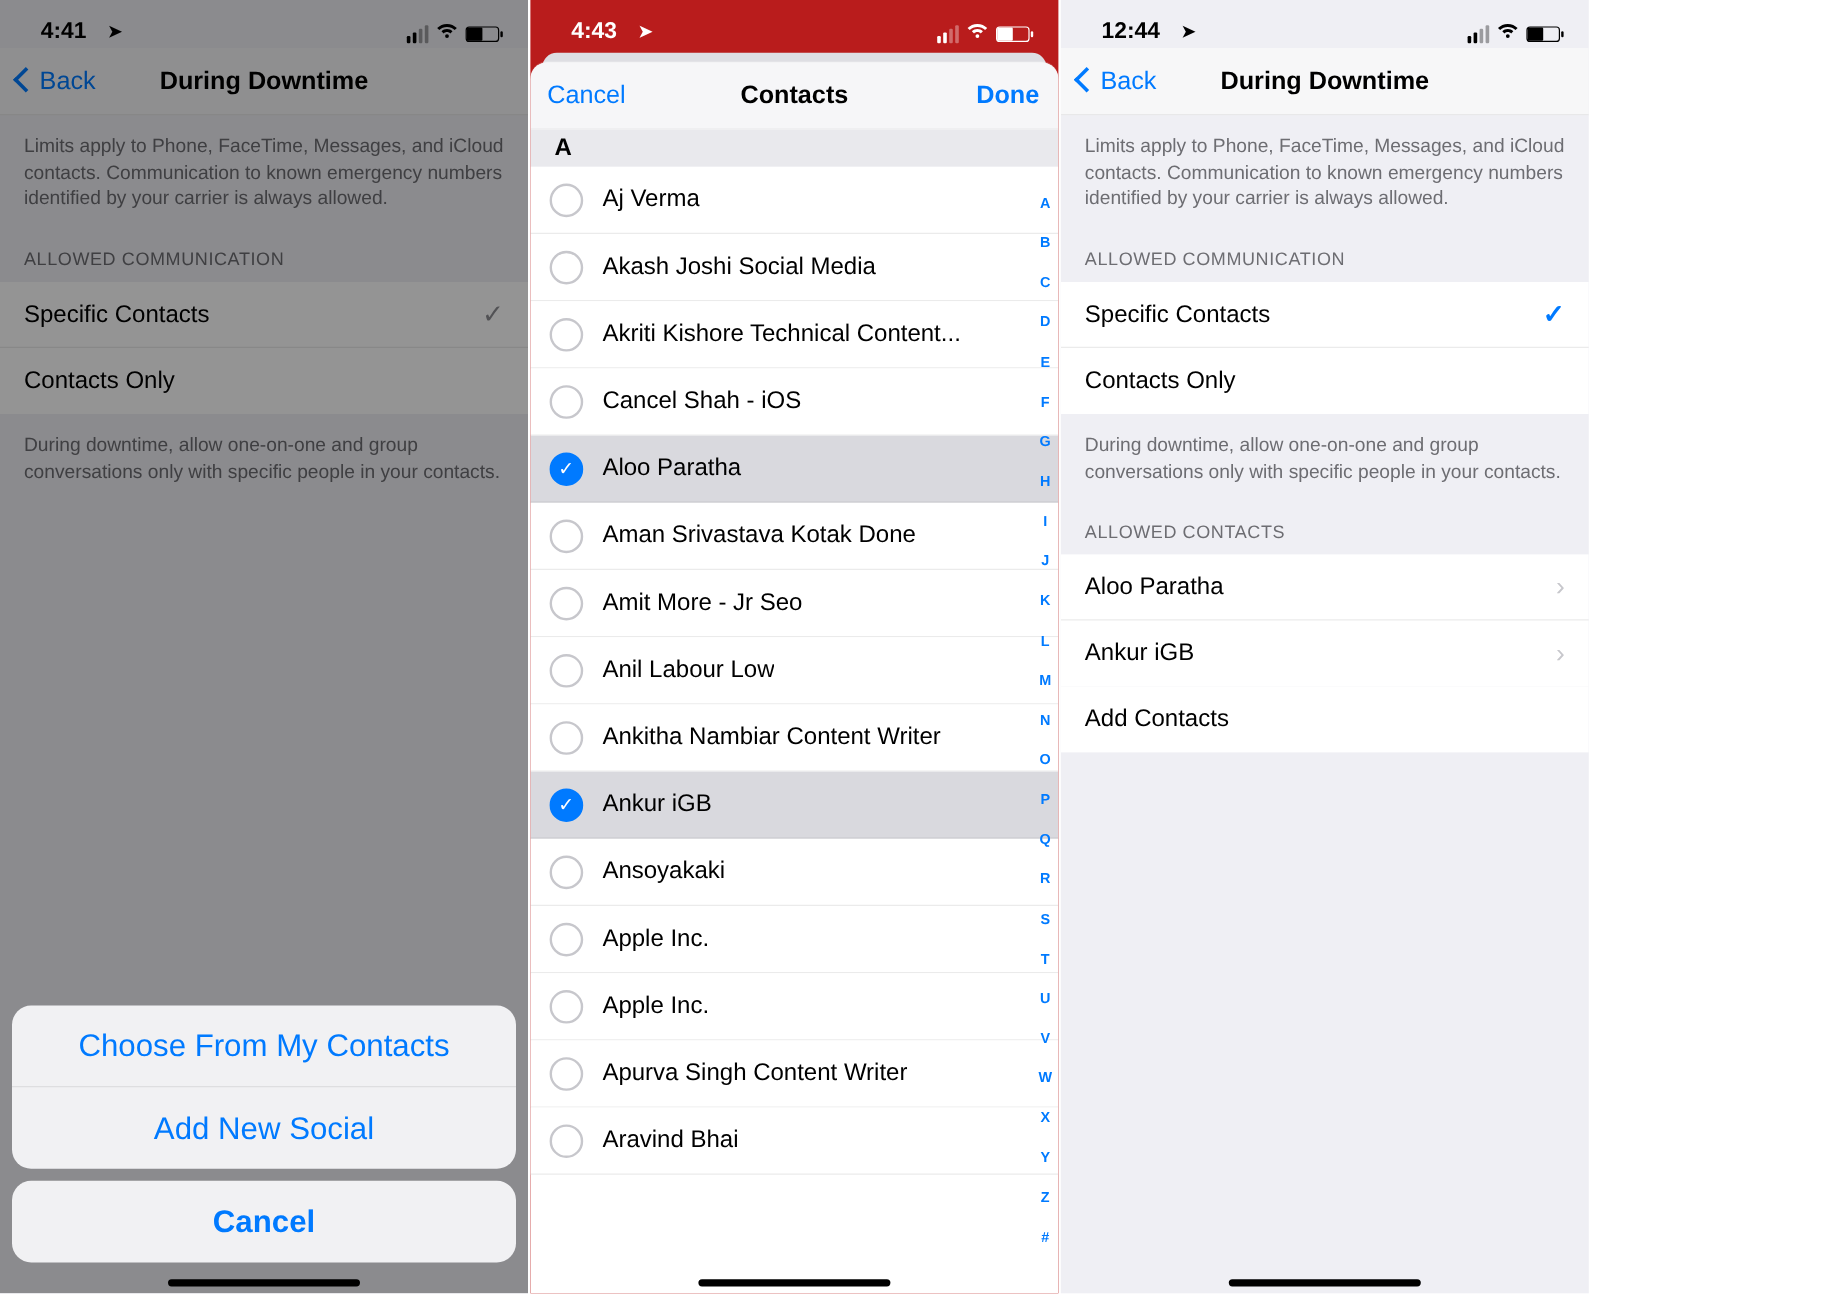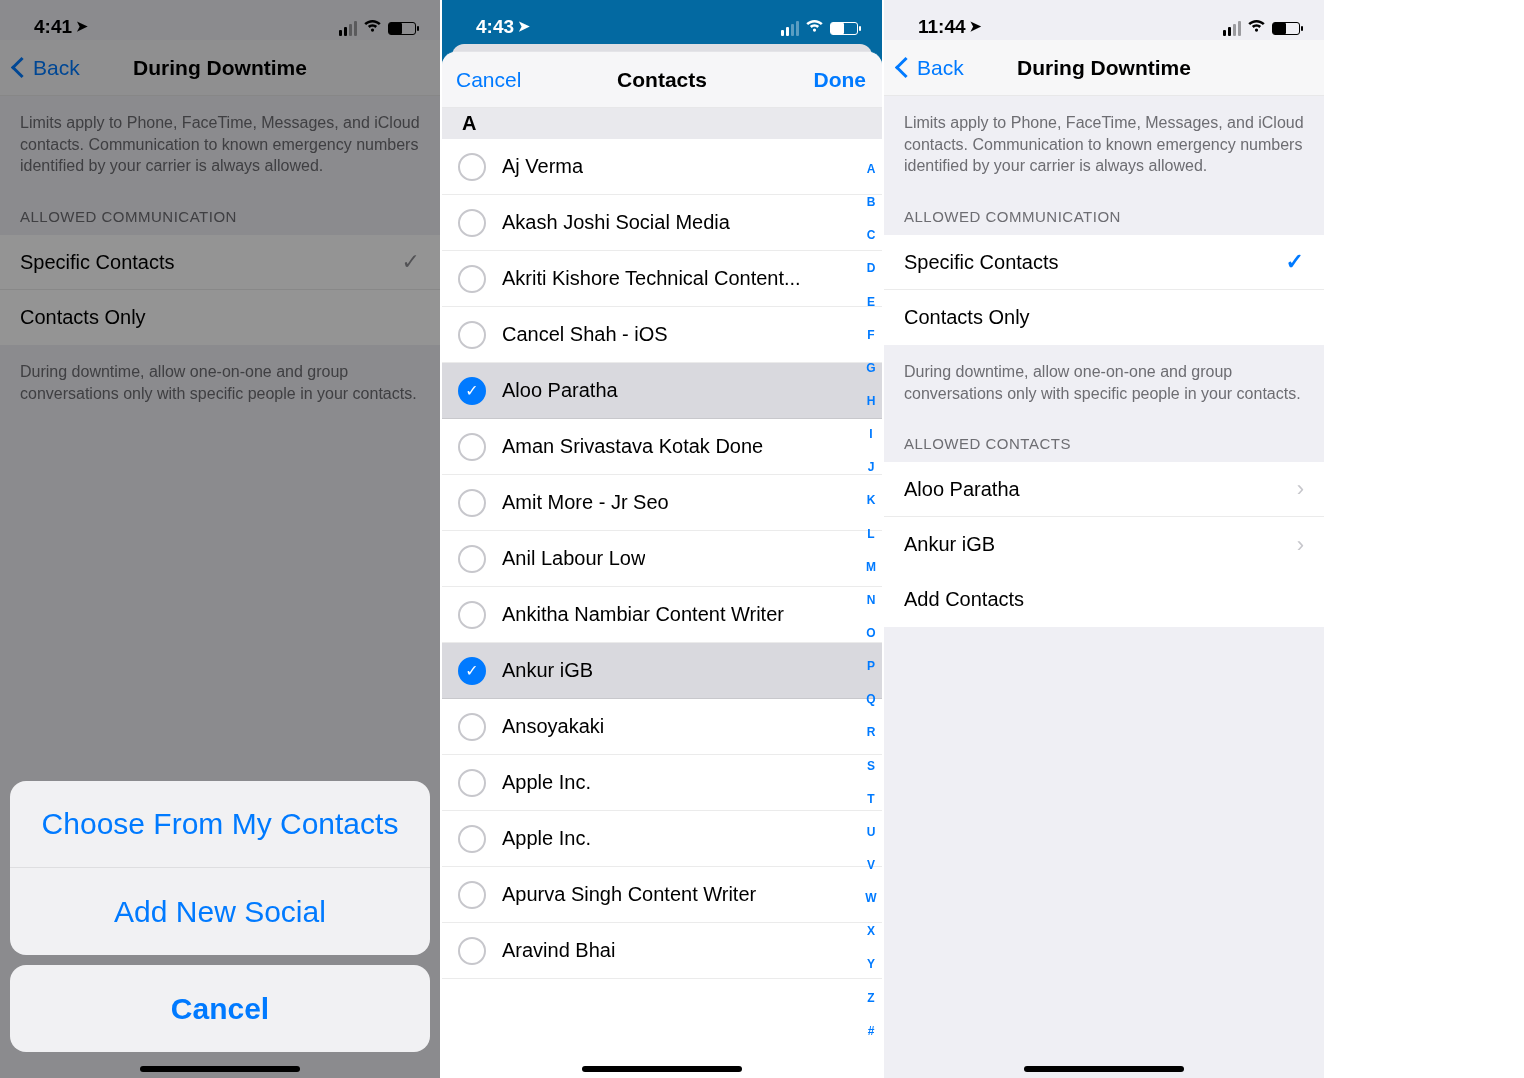--- a/index.html
+++ b/index.html
@@ -25,21 +25,21 @@
   
   .status {
     height: 40px;
     display: flex;
     justify-content: space-between;
     align-items: flex-end;
     padding: 0 24px 2px 34px;
     font-size: 19px;
     font-weight: 600;
   }
-  .status-left { display:flex; align-items:center; gap:4px; }
+  .status-left { display:flex; align-items:center; gap:18px; }
   .status-right { display:flex; align-items:center; gap:6px; }
   .loc-icon { font-size:14px; transform: translateY(-1px); }
   .sig { display:inline-flex; align-items:flex-end; gap:2px; }
   .sig span { width:3px; background:currentColor; border-radius:1px; }
   .sig span:nth-child(1){height:6px;} .sig span:nth-child(2){height:9px;}
   .sig span:nth-child(3){height:12px;opacity:.35;} .sig span:nth-child(4){height:15px;opacity:.35;}
   .wifi { font-size:17px; }
   .batt { width:28px; height:13px; border:1.5px solid currentColor; border-radius:3px; position:relative; }
   .batt::after { content:""; position:absolute; right:-4px; top:3px; width:2.5px; height:5px; background:currentColor; border-radius:1px; }
   .batt i { display:block; height:100%; width:50%; background:currentColor; border-radius:1px; }
@@ -90,30 +90,30 @@
   .p1-bg { position:absolute; inset:0; background:#efeff4; }
   .p1-dim { position:absolute; inset:0; background:rgba(0,0,0,.42); }
   .p1-status, .p1-nav { color:#000; }
   .action-sheet {
     position:absolute; left:10px; right:10px; bottom:16px;
   }
   .sheet-group {
     background:#f1f1f3; border-radius:16px; overflow:hidden; margin-bottom:10px;
   }
   .sheet-btn {
-    height:87px; display:flex; align-items:center; justify-content:center;
-    font-size:30px; color:#007aff; border-bottom:1px solid rgba(0,0,0,.08);
+    height:68px; display:flex; align-items:center; justify-content:center;
+    font-size:26px; color:#007aff; border-bottom:1px solid rgba(0,0,0,.08);
   }
   .sheet-btn:last-child{border-bottom:none;}
   .sheet-cancel { font-weight:600; }
   .home-ind { position:absolute; bottom:6px; left:50%; transform:translateX(-50%);
     width:160px; height:6px; background:#000; border-radius:4px; }
 
   
-  .p2 { background:#0369a1; }
+  .p2 { background:#b91c1c; }
   .p2 .status { color:#fff; }
   .card {
     position:absolute; left:0; right:0; top:52px; bottom:0;
     background:#fff; border-top-left-radius:14px; border-top-right-radius:14px;
     box-shadow:0 -1px 0 rgba(255,255,255,.2);
     overflow:hidden;
   }
   .card-peek {
     position:absolute; left:10px; right:10px; top:44px; height:20px;
     background:#dedee3; border-top-left-radius:12px; border-top-right-radius:12px;
@@ -345,21 +345,21 @@
       </div>
   </div>
   <div class="home-ind"></div>
 </div>
 
 <div class="sep"></div>
 
 <div class="phone p3">
   <div class="status">
     <div class="status-left">
-      <span>11:44</span>
+      <span>12:44</span>
       <span class="loc-icon">➤</span>
     </div>
     <div class="status-right">
       <span class="sig">
           <span></span>
           <span></span>
           <span></span>
           <span></span>
         </span>
       <span class="wifi">

